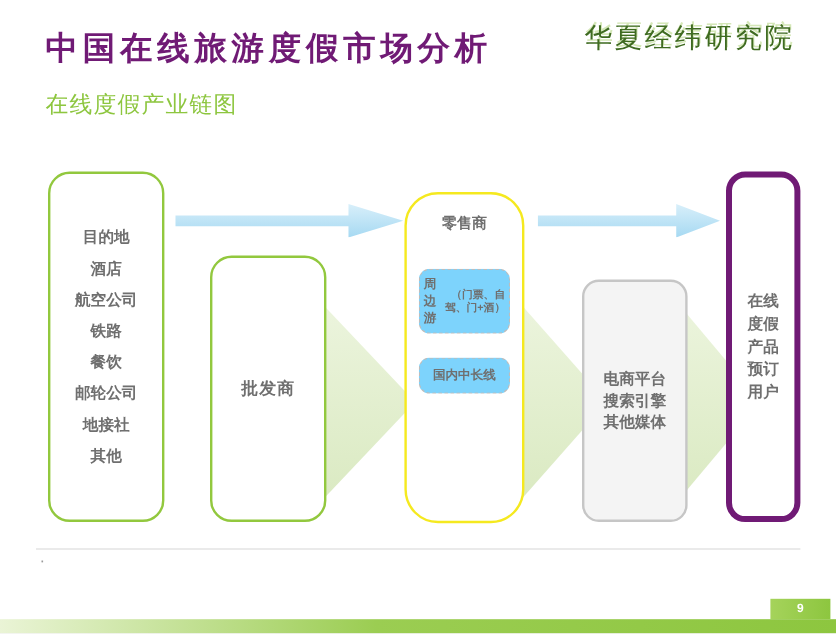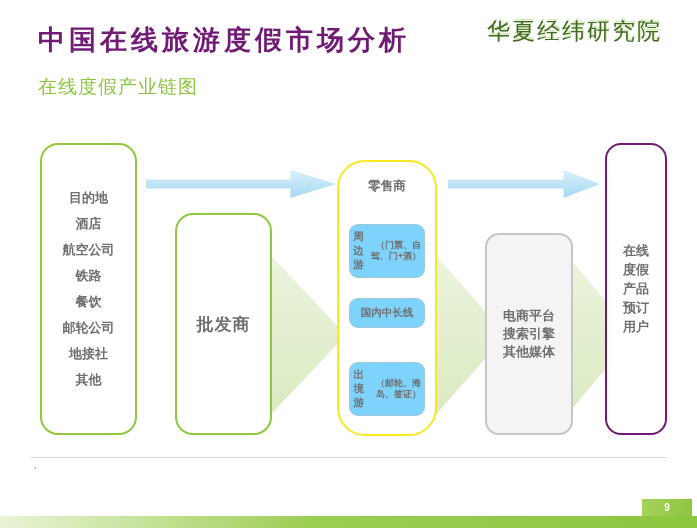--- a/index.html
+++ b/index.html
@@ -33,21 +33,21 @@
   .suppliers {
     left:40px; top:143px; width:97px; height:292px;
     border:2px solid #92C83E;
     display:flex; flex-direction:column; align-items:center; justify-content:center;
     gap:8px; font-size:13px;
   }
   .wholesaler {
     left:175px; top:213px; width:97px; height:222px;
     border:2px solid #92C83E;
     display:flex; align-items:center; justify-content:center;
-    font-size:17px; letter-spacing:1px;
+    font-size:14px; letter-spacing:1px;
   }
   .retailer {
     left:337px; top:160px; width:100px; height:276px;
     border:2px solid #F5E91F; border-radius:28px;
   }
   .retailer-title {
     position:absolute; top:16px; left:0; width:100%;
     text-align:center; font-size:12.5px; font-weight:bold; color:#6F6F6F;
   }
   .seg {
@@ -62,21 +62,21 @@
   .seg-title  { font-size:10.5px; font-weight:bold; }
   .seg-detail { font-size:9px; font-weight:bold; line-height:11px; padding:0 3px;text-align:right; }
   .channels {
     left:485px; top:233px; width:88px; height:202px;
     border:2px solid #C6C6C6; border-radius:14px; background:#F4F4F4;
     display:flex; flex-direction:column; align-items:center; justify-content:center;
     font-size:13px;
   }
   .users {
     left:605px; top:143px; width:62px; height:292px;
-    border:2px solid #701a75; border-radius:16px;
+    border:5px solid #701a75; border-radius:16px;
     display:flex; flex-direction:column; align-items:center; justify-content:center;
     gap:1px; font-size:13px;
   }
 
   
   .arrow-blue {
     position:absolute; z-index:1;
     background:linear-gradient(180deg,#D8EFFA,#A6D9F2);
     clip-path:polygon(0 34%, 76% 34%, 76% 0, 100% 50%, 76% 100%, 76% 66%, 0 66%);
   }
@@ -138,24 +138,20 @@
 
   <div class="box retailer">
     <div class="retailer-title">零售商</div>
     <div class="seg seg1">
       <div class="seg-title">周边游</div>
       <div class="seg-detail">（门票、自驾、门+酒）</div>
     </div>
     <div class="seg seg2">
       <div class="seg-title">国内中长线</div>
     </div>
-    <div class="seg seg3">
-      <div class="seg-title">出境游</div>
-      <div class="seg-detail">（邮轮、海岛、签证）</div>
-    </div>
   </div>
 
   <div class="box channels">
     <div>电商平台</div>
     <div>搜索引擎</div>
     <div>其他媒体</div>
   </div>
 
   <div class="box users">
     <div>在线</div>

